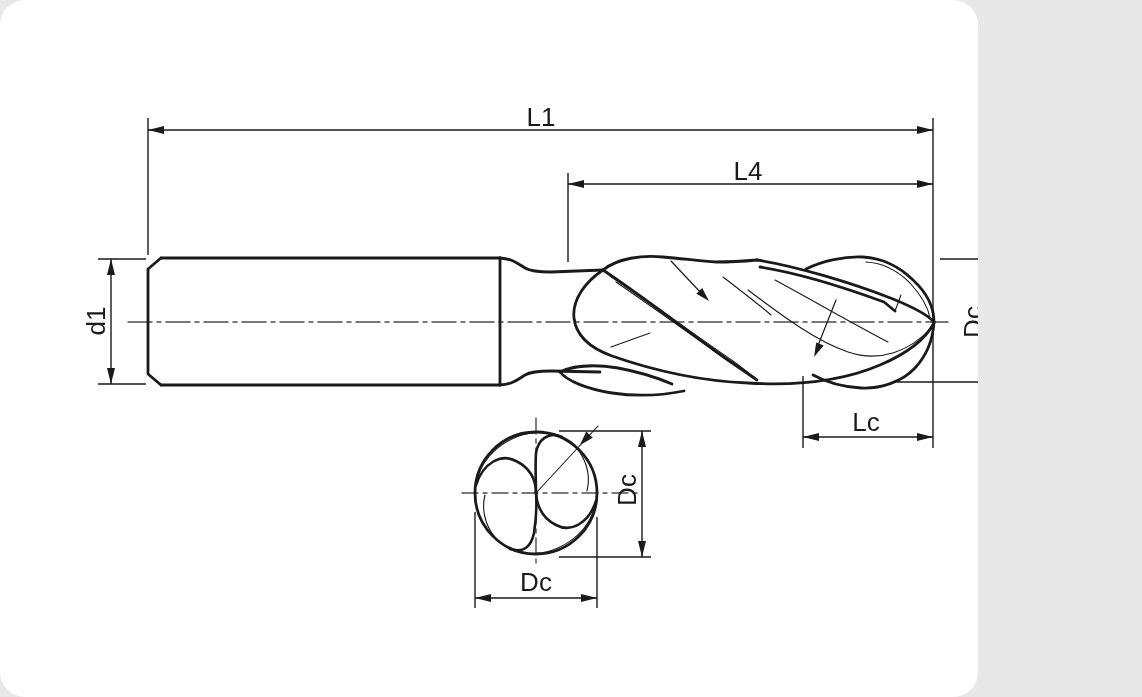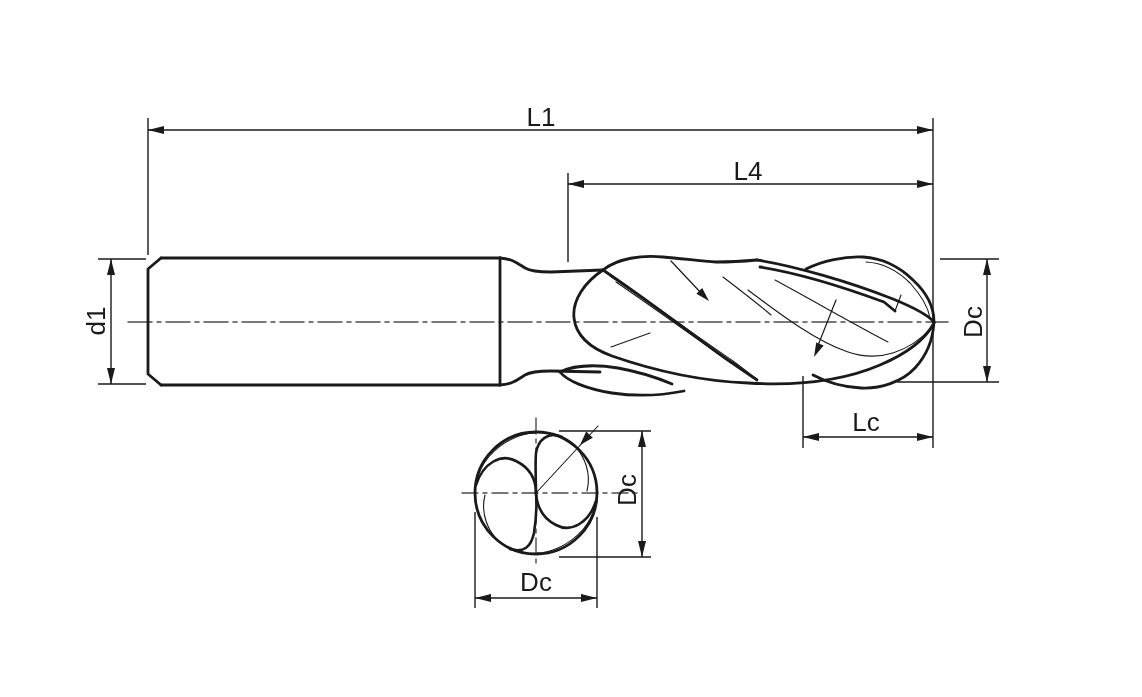--- a/index.html
+++ b/index.html
@@ -1,21 +1,22 @@
 <!DOCTYPE html>
 <html><head>
 <meta charset="utf-8">
 <style>
   html,body{margin:0;padding:0;background:#e8e8e8;}
   .stage{
     position:relative;
-    width:1142px;height:697px;
+    width:978px;height:697px;
     background:#ffffff;
     font-family:"Liberation Sans", sans-serif;
     overflow:hidden;
+    border-radius:25px;
   }
   svg{display:block;}
   .dim-text{
     font-family:"Liberation Sans", sans-serif;
     font-size:26px;
     fill:#1a1a1a;
   }
 </style>
 </head>
 <body>

